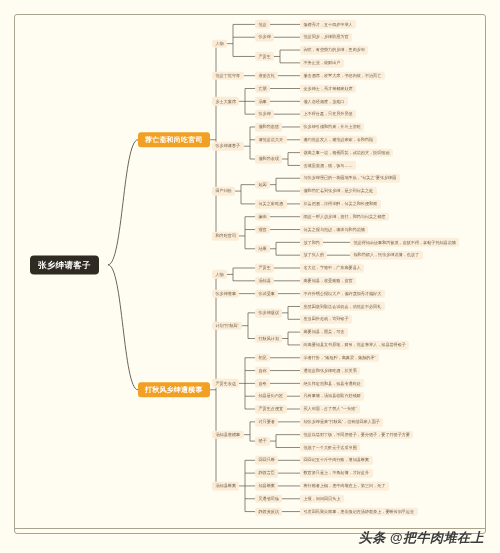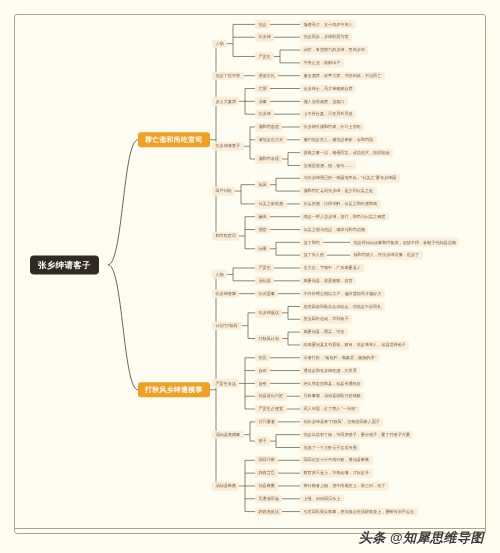--- a/index.html
+++ b/index.html
@@ -340,14 +340,14 @@
       <div class="node n-l4" style="left: 300px; top: 473.128px;">数官派只是上，不角起情，才好进升</div>
       <div class="node n-l3" style="left: 255px; top: 485.949px;">知县断案</div>
       <div class="node n-l4" style="left: 300px; top: 485.949px;">将行贿者上枷，把牛肉堆在上，第三日，死了</div>
       <div class="node n-l3" style="left: 255px; top: 498.769px;">又遇省司核</div>
       <div class="node n-l4" style="left: 300px; top: 498.769px;">上报，问问回贝头上</div>
       <div class="node n-l3" style="left: 255px; top: 511.59px;">静教激反抗</div>
       <div class="node n-l4" style="left: 300px; top: 511.59px;">引发回民聚众闹事，把仇恨记在汤静教身上，要断传旧早追去</div>
       <div class="node n-root" style="left: 30px; top: 264.795px;">张乡绅请客子</div>
     </div>
   <div id="wm-rule"></div>
-  <div id="watermark">头条 @知犀思维导图</div>
+  <div id="watermark">头条 @把牛肉堆在上</div>
 </div>
 
 </body></html>

